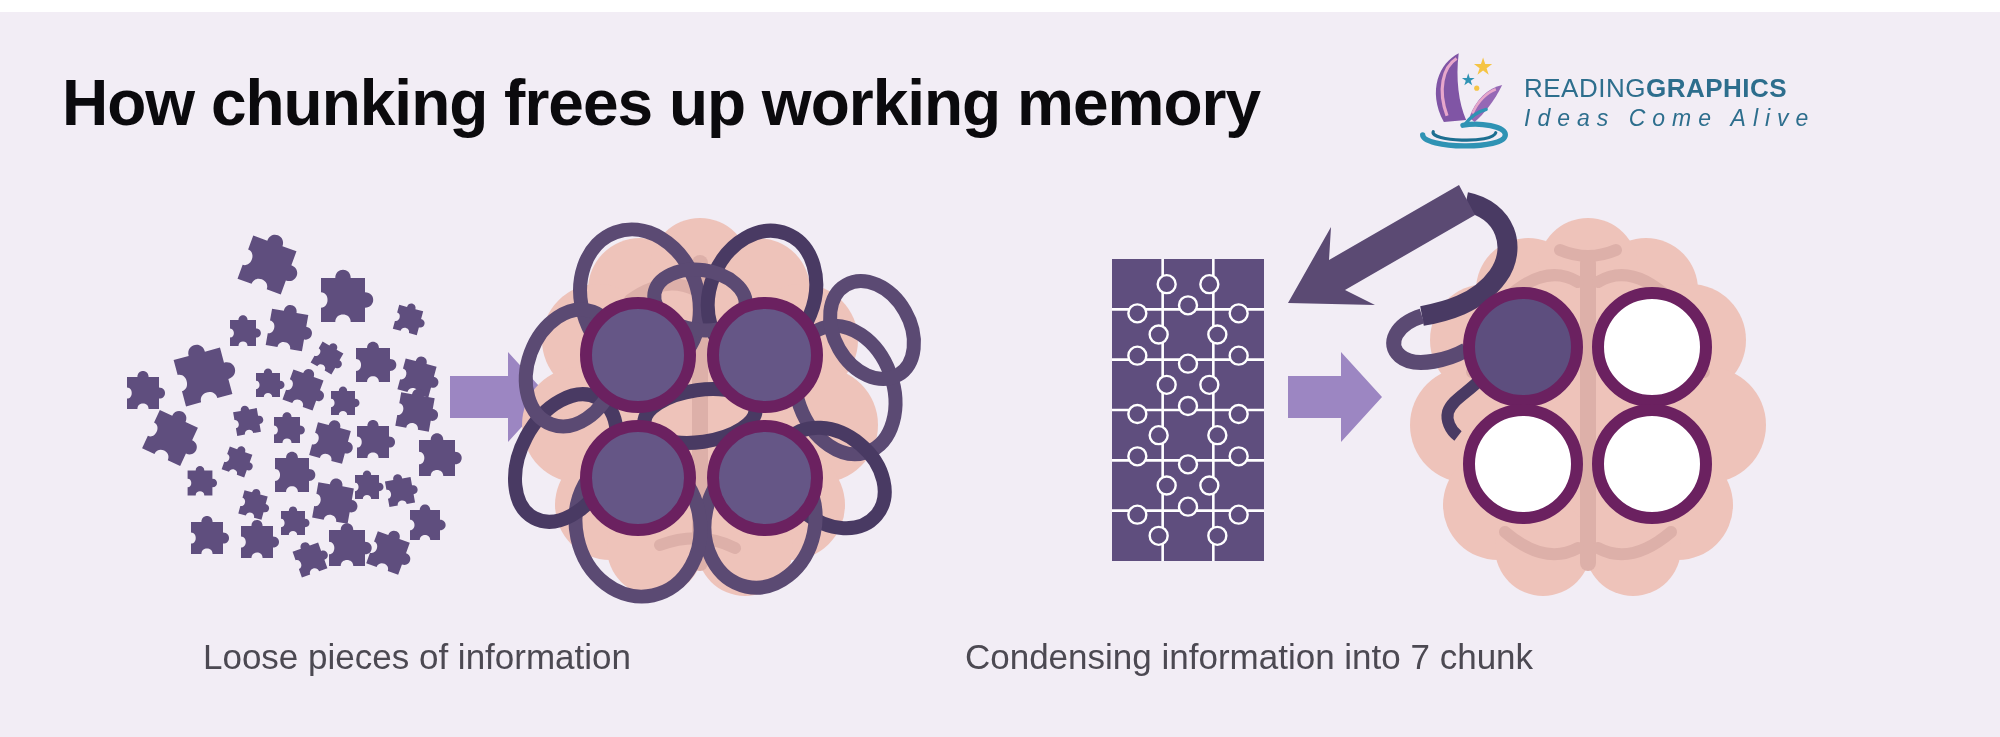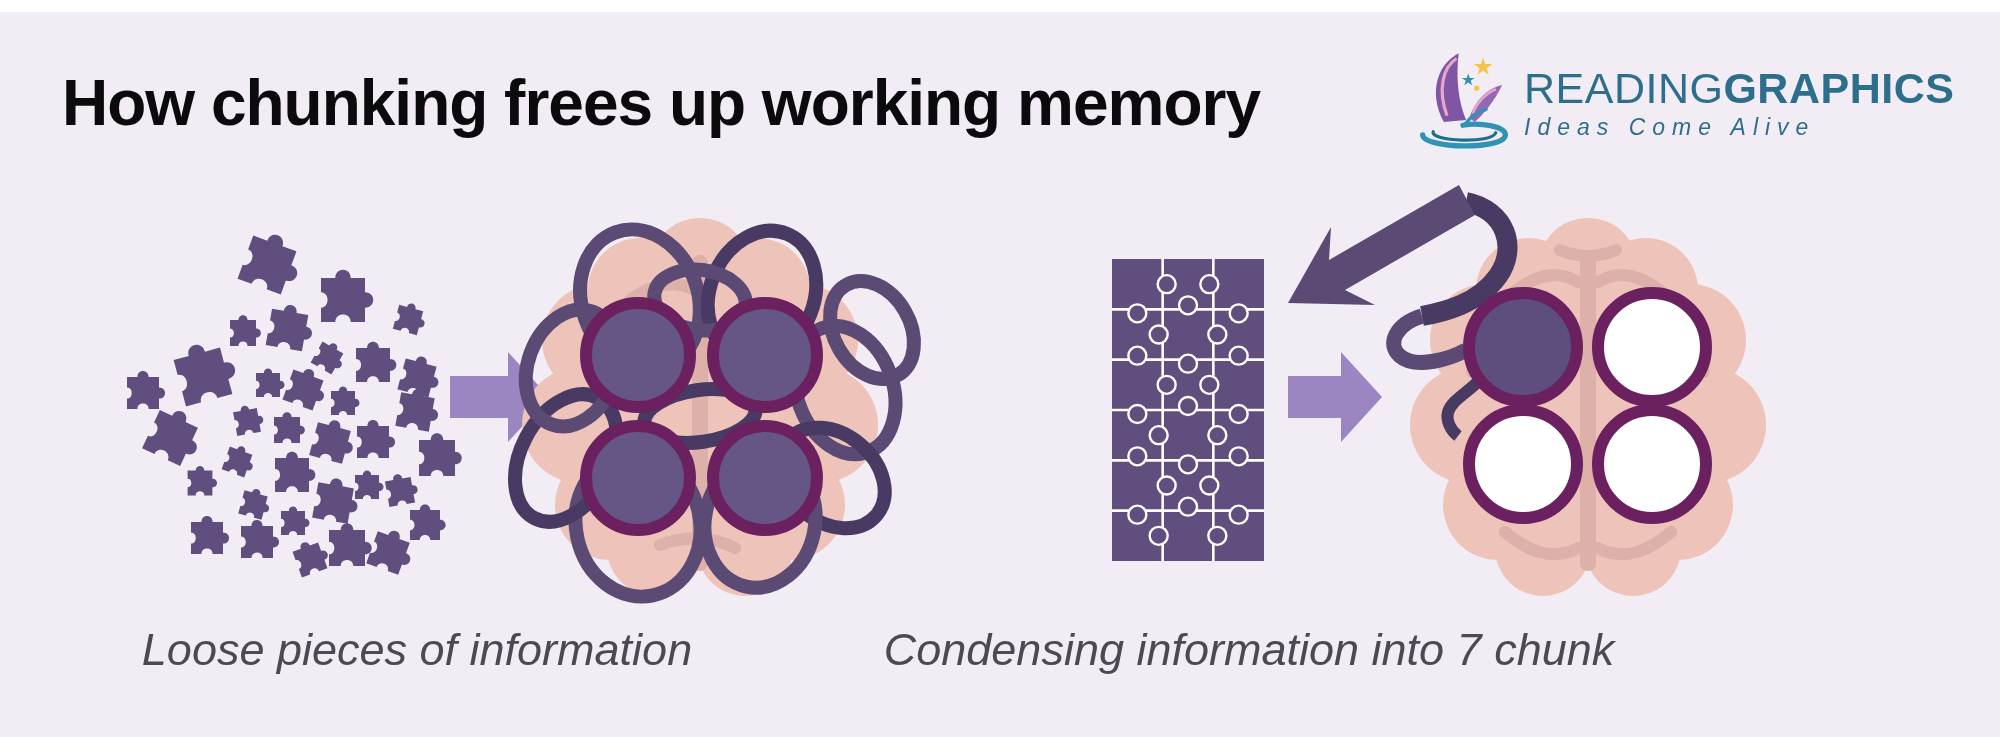--- a/index.html
+++ b/index.html
@@ -10,27 +10,27 @@
   }
   .top-strip{position:absolute;left:0;top:0;width:2000px;height:12px;background:#ffffff;}
   .page-title{
     position:absolute;left:62px;top:66px;margin:0;
     font-size:64px;font-weight:700;letter-spacing:-1px;color:#0b0a0d;
     white-space:nowrap;
   }
   .logo{position:absolute;left:1416px;top:48px;height:110px;display:flex;align-items:center;}
   .logo-icon{width:96px;height:106px;flex:0 0 auto;}
   .logo-text{margin-left:12px;}
-  .brand{font-size:43px;font-weight:400;letter-spacing:0.5px;white-space:nowrap;line-height:1.1;}
+  .brand{font-size:26px;font-weight:400;letter-spacing:0.5px;white-space:nowrap;line-height:1.1;}
   .brand .bold{font-weight:700;}
   .tagline{font-size:23px;font-style:italic;letter-spacing:7px;margin-top:2px;white-space:nowrap;}
   #scene{position:absolute;left:0;top:0;}
   .caption{
-    position:absolute;top:625px;transform:translateX(-50%);
-    font-size:45px;font-weight:400;white-space:nowrap;line-height:1.1;font-style:italic;
+    position:absolute;top:638px;transform:translateX(-50%);
+    font-size:35px;font-weight:400;white-space:nowrap;line-height:1.1;
   }
   #cap-left{left:417px;}
   #cap-right{left:1249px;}
 </style>
 </head>
 <body style="background: rgb(242, 237, 245);">
 
 <div class="top-strip" style="background: rgb(255, 255, 255);"></div>
 
 <h1 class="page-title" style="color: rgb(11, 10, 13);">How chunking frees up working memory</h1>

